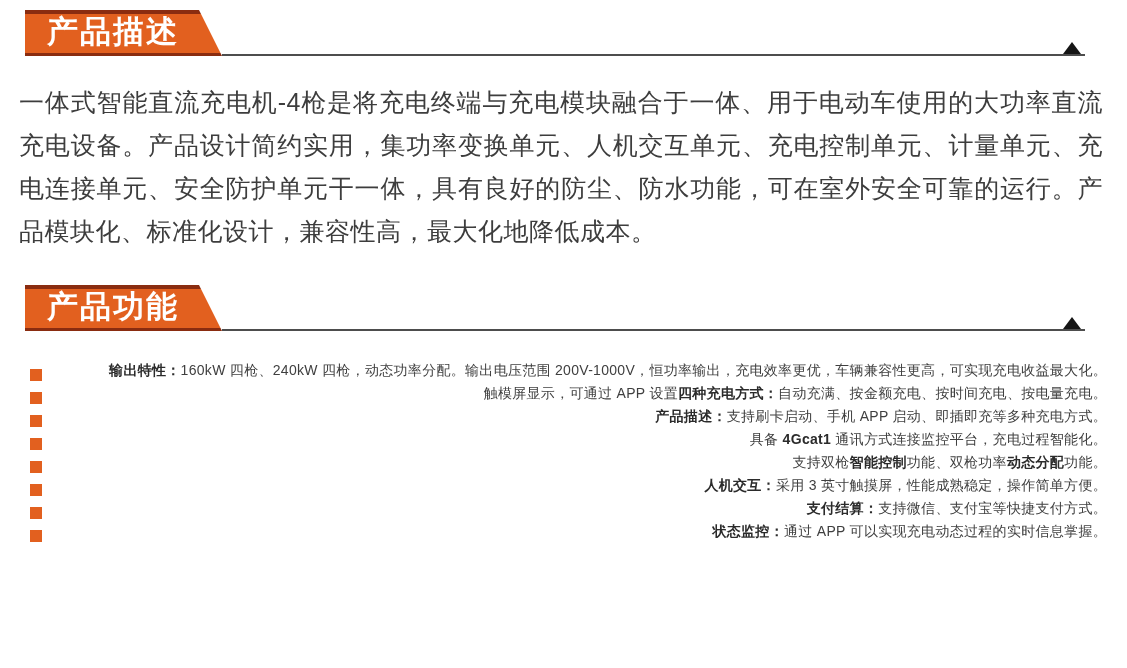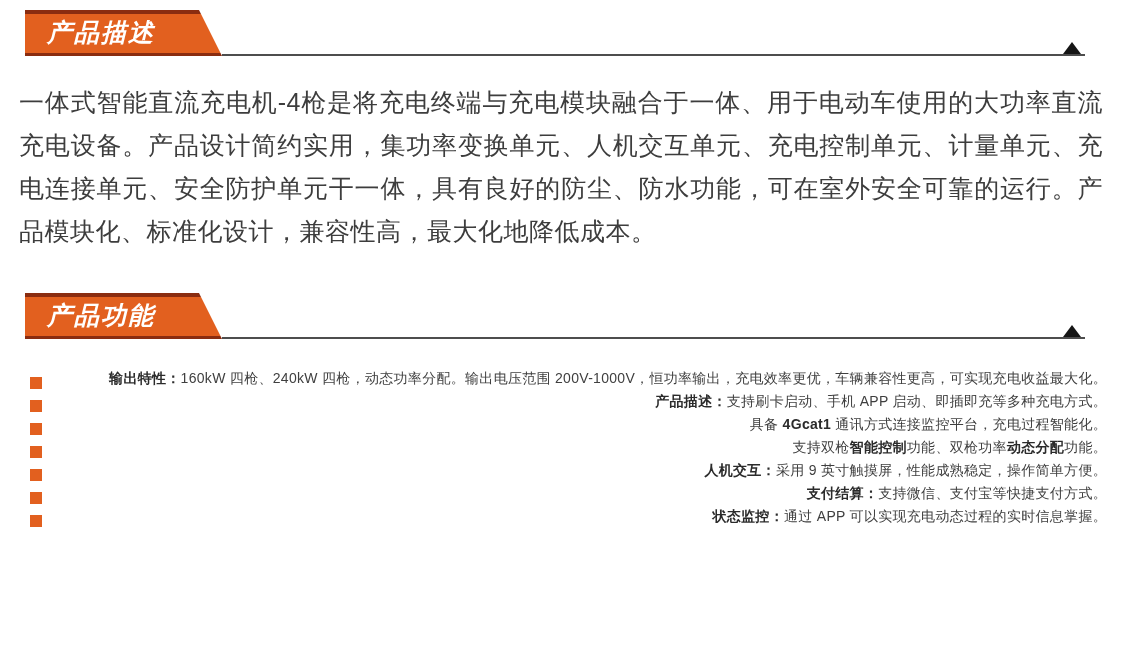--- a/index.html
+++ b/index.html
@@ -29,26 +29,25 @@
     background: linear-gradient(to bottom,
       #8a2c10 0, #8a2c10 4px,
       #e2601f 4px, #e2601f calc(100% - 3px),
       #8a2c10 calc(100% - 3px), #8a2c10 100%);
     clip-path: polygon(0 0, calc(100% - 23px) 0, 100% 100%, 0 100%);
     display: flex;
     align-items: center;
   }
   .banner-label {
     color: #ffffff;
-    font-size: 25px;
+    font-size: 31px;
     font-weight: bold;
     letter-spacing: 2px;
     padding-left: 22px;
     padding-bottom: 2px;
-    font-style: italic;
   }
   .rule {
     position: relative;
     flex: 1 1 auto;
     border-bottom: 2px solid #4d4d4d;
   }
   .triangle {
     position: absolute;
     right: 4px;
     bottom: 0;
@@ -60,21 +59,21 @@
   }
   
   .desc {
     margin: 25px 24px 0 19px;
     font-size: 25px;
     line-height: 43px;
     letter-spacing: 0.5px;
     color: #3d3d3d;
     text-align: justify;
   }
-  .section-features { margin-top: 40px; }
+  .section-features { margin-top: 32px; }
   
   .feature-list {
     list-style: none;
     margin: 28px 20px 0 30px;
     padding: 0;
   }
   .feature-item {
     display: flex;
     align-items: flex-start;
     font-size: 14px;
@@ -119,33 +118,37 @@
         <span class="triangle"></span>
       </div>
     </div>
     <ul class="feature-list">
         <li class="feature-item">
           <span class="bullet"></span>
           <span class="feature-text"><b>输出特性：</b><span>160kW 四枪、240kW 四枪，动态功率分配。输出电压范围 200V-1000V，恒功率输出，充电效率更优，车辆兼容性更高，可实现充电收益最大化。</span></span>
         </li>
         <li class="feature-item">
           <span class="bullet"></span>
+          <span class="feature-text"><span>触模屏显示，可通过 APP 设置</span><b>四种充电方式：</b><span>自动充满、按金额充电、按时间充电、按电量充电。</span></span>
+        </li>
+        <li class="feature-item">
+          <span class="bullet"></span>
           <span class="feature-text"><b>产品描述：</b><span>支持刷卡启动、手机 APP 启动、即插即充等多种充电方式。</span></span>
         </li>
         <li class="feature-item">
           <span class="bullet"></span>
           <span class="feature-text"><span>具备 </span><b>4Gcat1</b><span> 通讯方式连接监控平台，充电过程智能化。</span></span>
         </li>
         <li class="feature-item">
           <span class="bullet"></span>
           <span class="feature-text"><span>支持双枪</span><b>智能控制</b><span>功能、双枪功率</span><b>动态分配</b><span>功能。</span></span>
         </li>
         <li class="feature-item">
           <span class="bullet"></span>
-          <span class="feature-text"><b>人机交互：</b><span>采用 9 英寸触摸屏，性能成熟稳定，操作简单方便。</span></span>
+          <span class="feature-text"><b>人机交互：</b><span>采用 3 英寸触摸屏，性能成熟稳定，操作简单方便。</span></span>
         </li>
         <li class="feature-item">
           <span class="bullet"></span>
           <span class="feature-text"><b>支付结算：</b><span>支持微信、支付宝等快捷支付方式。</span></span>
         </li>
         <li class="feature-item">
           <span class="bullet"></span>
           <span class="feature-text"><b>状态监控：</b><span>通过 APP 可以实现充电动态过程的实时信息掌握。</span></span>
         </li>
       </ul>

